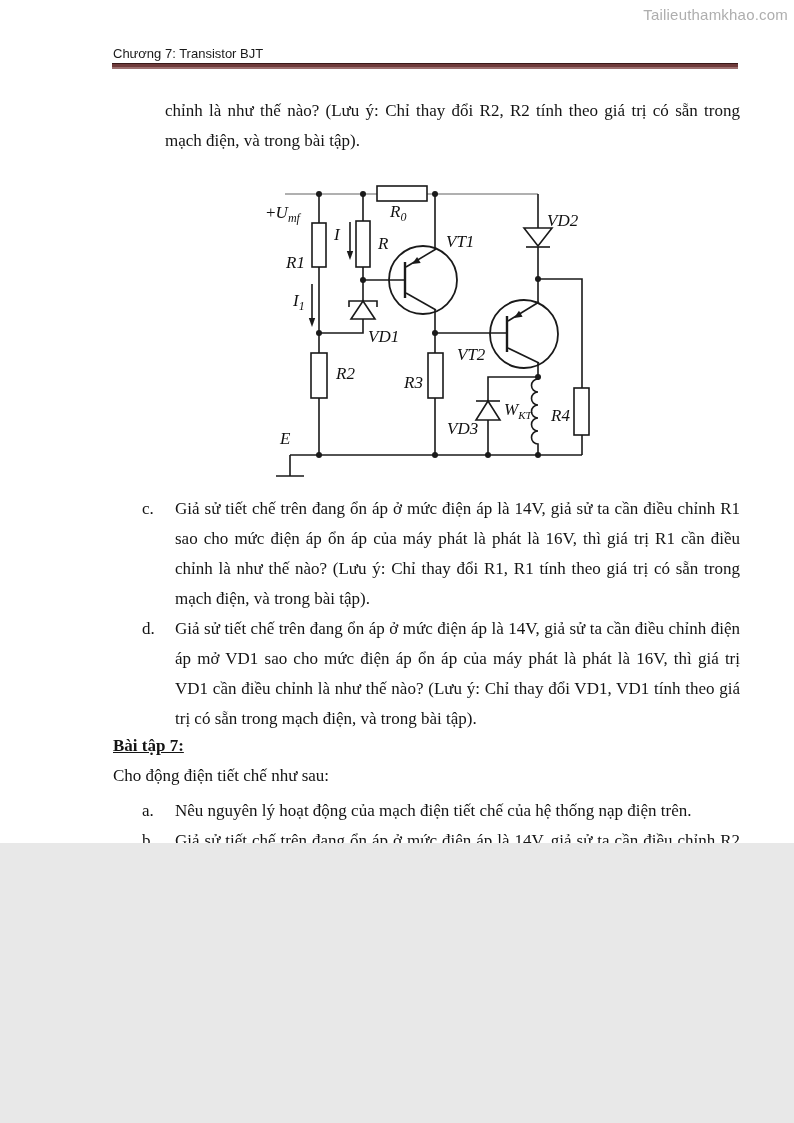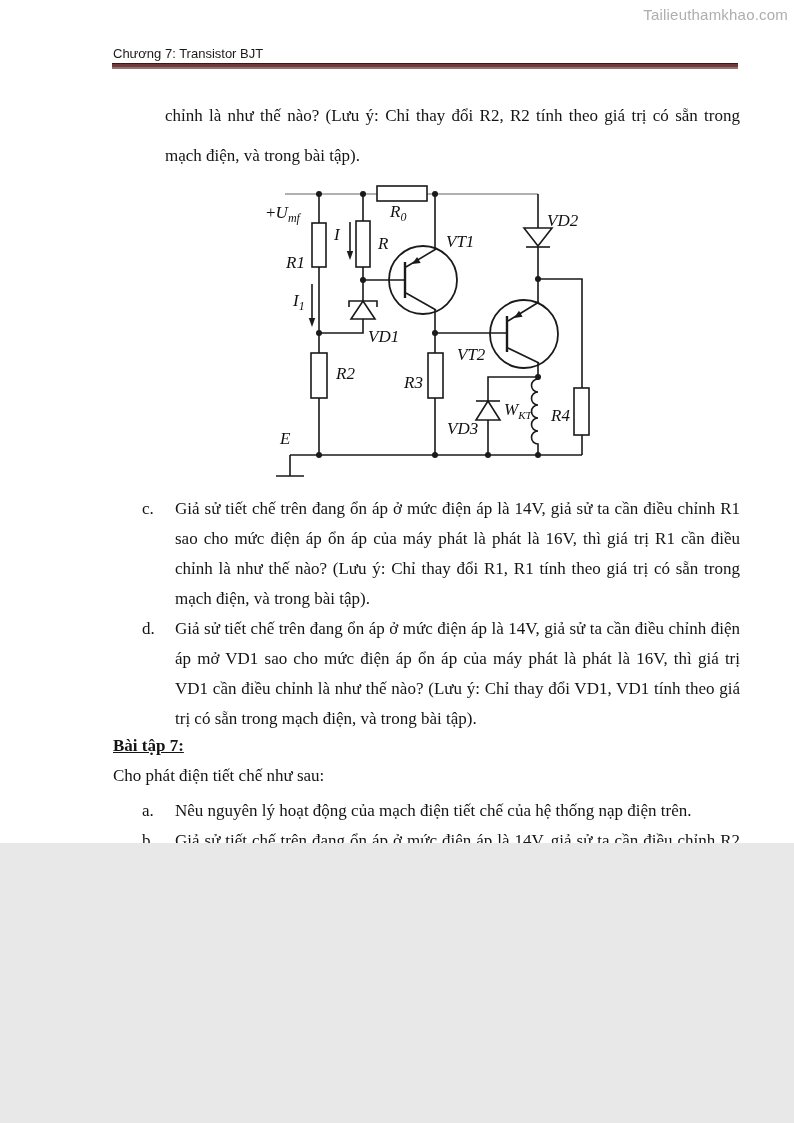--- a/index.html
+++ b/index.html
@@ -14,21 +14,21 @@
   }
   .chapter-title{
     left:113px;top:46px;font-family:"Liberation Sans",sans-serif;font-size:13px;color:#1a1a1a;
   }
   .rule{
     left:112px;width:626px;height:6px;
     background:linear-gradient(to bottom,#381919 0 1px,#6e3a3a 1px 4px,#9c6f6f 4px 6px);
   }
   .rule-top{top:63px;}
   .rule-footer{top:1029px;width:628px;height:5px;}
-  .para{font-size:17px;line-height:40px;text-align:justify;}
+  .para{font-size:17px;line-height:30px;text-align:justify;}
   .para-cont{left:165px;top:96px;width:575px;}
   .li{left:142px;width:598px;font-size:17px;line-height:30px;}
   .li .marker{position:absolute;left:0;top:0;}
   .li .li-text{margin-left:33px;text-align:justify;}
   .li-c{top:494px;} .li-d{top:614px;} .li-a{top:796px;} .li-b{top:826px;}
   .ex-heading{left:113px;top:736px;font-size:17px;font-weight:bold;text-decoration:underline;}
   .ex-intro{left:113px;top:766px;font-size:17px;}
   .footer-row{left:113px;top:1039px;width:627px;font-size:16px;}
   .footer-left{position:absolute;left:0;top:8px;text-align:center;}
   .footer-right{position:absolute;right:0;top:0;}
@@ -164,21 +164,21 @@
   <div class="abs li li-c">
     <span class="marker">c.</span>
     <div class="li-text">Giả sử tiết chế trên đang ổn áp ở mức điện áp là 14V, giả sử ta cần điều chỉnh R1 sao cho mức điện áp ổn áp của máy phát là phát là 16V, thì giá trị R1 cần điều chỉnh là như thế nào? (Lưu ý: Chỉ thay đổi R1, R1 tính theo giá trị có sẵn trong mạch điện, và trong bài tập).</div>
   </div>
   <div class="abs li li-d">
     <span class="marker">d.</span>
     <div class="li-text">Giả sử tiết chế trên đang ổn áp ở mức điện áp là 14V, giả sử ta cần điều chỉnh điện áp mở VD1 sao cho mức điện áp ổn áp của máy phát là phát là 16V, thì giá trị VD1 cần điều chỉnh là như thế nào? (Lưu ý: Chỉ thay đổi VD1, VD1 tính theo giá trị có sẵn trong mạch điện, và trong bài tập).</div>
   </div>
 
   <div class="abs ex-heading">Bài tập 7:</div>
-  <div class="abs ex-intro">Cho phát điện tiết chế như sau:</div>
+  <div class="abs ex-intro">Cho động điện tiết chế như sau:</div>
 
   <div class="abs li li-a">
     <span class="marker">a.</span>
     <div class="li-text">Nêu nguyên lý hoạt động của mạch điện tiết chế của hệ thống nạp điện trên.</div>
   </div>
   <div class="abs li li-b">
     <span class="marker">b.</span>
     <div class="li-text">Giả sử tiết chế trên đang ổn áp ở mức điện áp là 14V, giả sử ta cần điều chỉnh R2 sao cho mức điện áp ổn áp của máy phát là phát là 15V, thì giá trị R2 cần điều chỉnh là như thế nào? (Lưu ý: Chỉ thay đổi R2, R2 tính theo giá trị có sẵn trong mạch điện, và trong bài tập).</div>
   </div>
 

